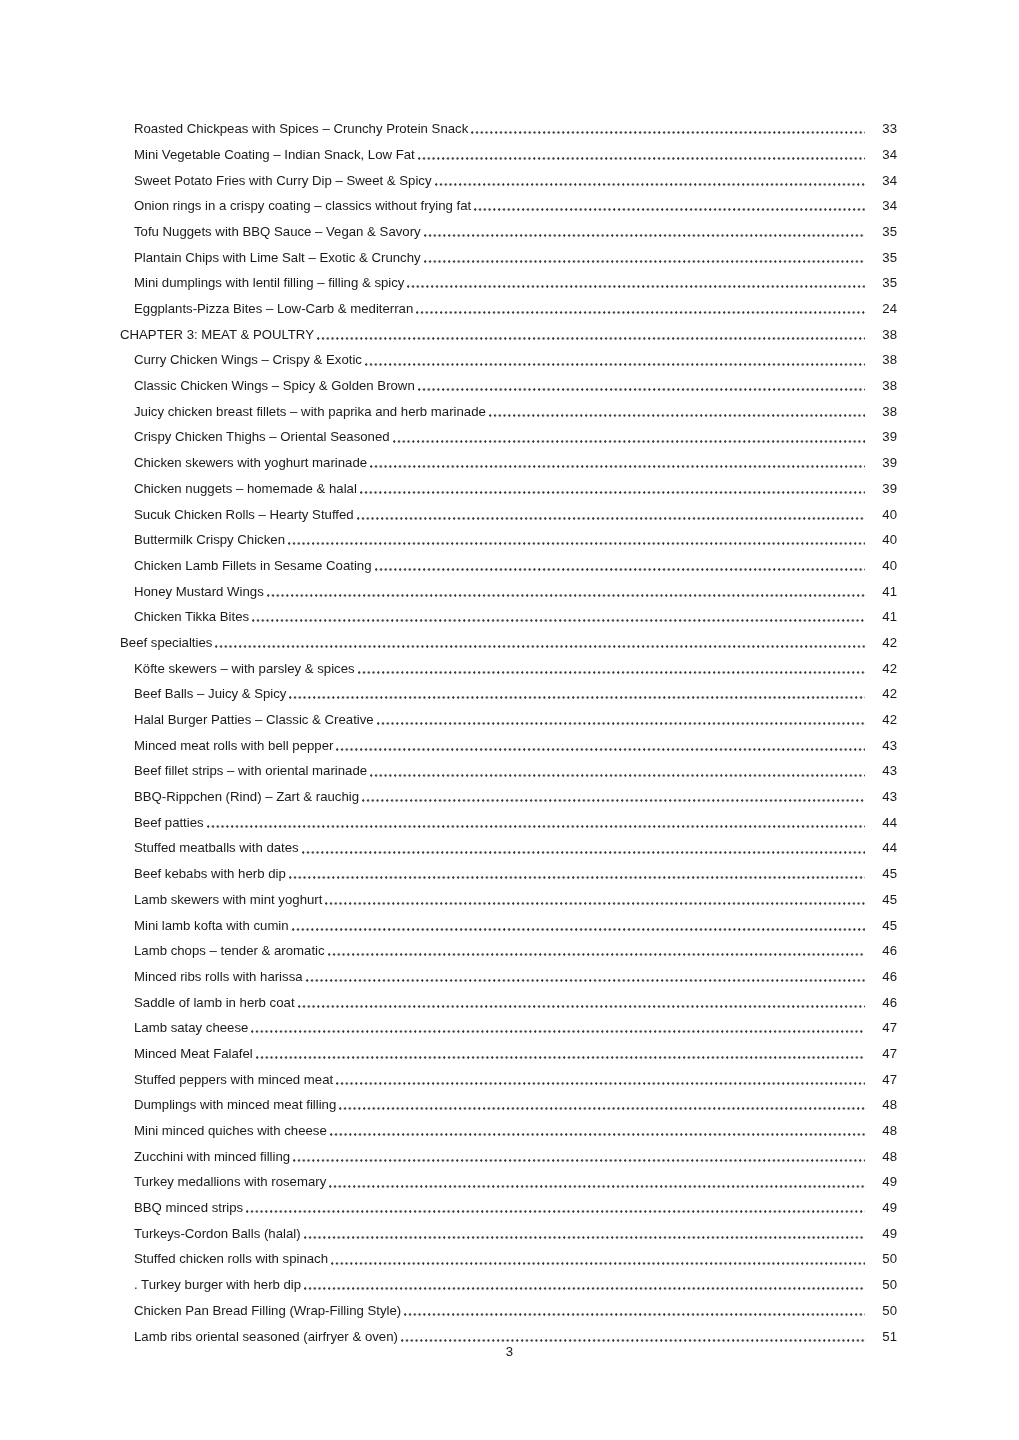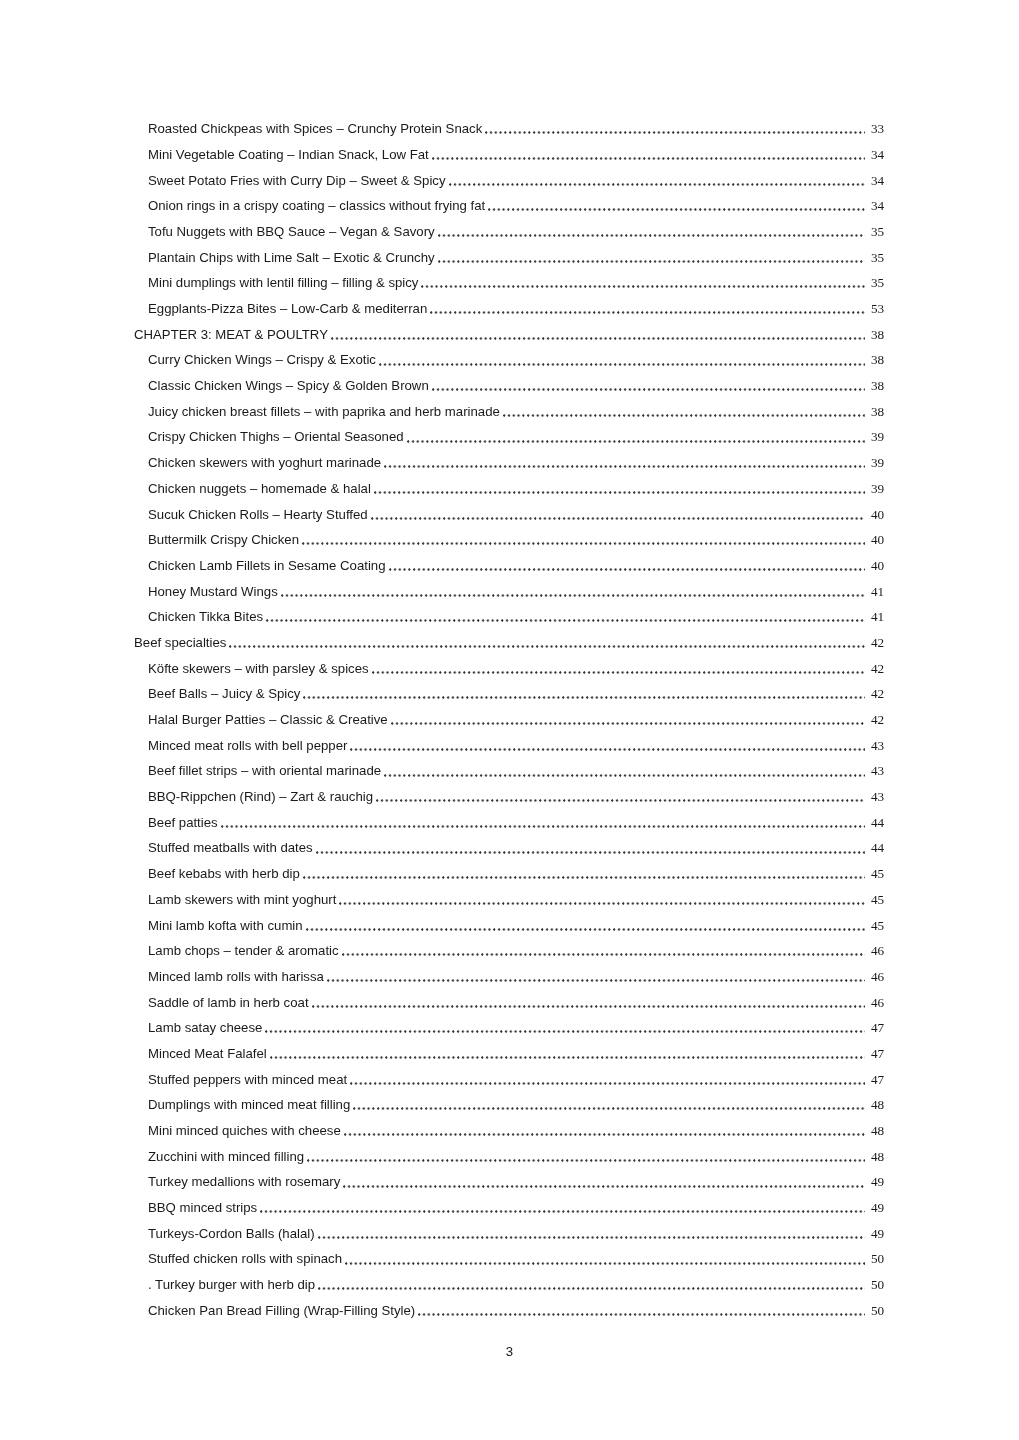--- a/index.html
+++ b/index.html
@@ -9,21 +9,21 @@
     height: 1440px;
     background: #ffffff;
     position: relative;
     overflow: hidden;
     font-family: "Liberation Sans", "DejaVu Sans", sans-serif;
     color: #1a1a1a;
   }
   .toc {
     position: absolute;
     top: 116px;
-    left: 134px;
+    left: 120px;
     right: 122px;
   }
   .toc-row {
     display: flex;
     align-items: center;
     height: 25.7px;
     font-size: 13.2px;
     line-height: 1;
     cursor: pointer;
   }
@@ -38,22 +38,22 @@
     align-self: center;
     transform: translateY(4px);
     margin: 0 6px 0 3px;
     background-image: radial-gradient(circle at 1.2px 1.5px, #333333 0.95px, transparent 1.35px);
     background-size: 4.8px 3px;
     background-repeat: repeat-x;
     min-width: 12px;
   }
   .toc-page {
     flex: 0 0 26px;
+    text-align: right;
     white-space: nowrap;
-    font-family: Liberation Serif, serif;
   }
   .footer {
     position: absolute;
     top: 1344px;
     left: 0;
     width: 100%;
     text-align: center;
     font-size: 13.2px;
   }
 </style>
@@ -92,21 +92,21 @@
     <span class="toc-page">35</span>
   </div>
     <div class="toc-row level-2">
     <span class="toc-title">Mini dumplings with lentil filling – filling &amp; spicy</span>
     <span class="toc-leader"></span>
     <span class="toc-page">35</span>
   </div>
     <div class="toc-row level-2">
     <span class="toc-title">Eggplants-Pizza Bites – Low-Carb &amp; mediterran</span>
     <span class="toc-leader"></span>
-    <span class="toc-page">53</span>
+    <span class="toc-page">24</span>
   </div>
     <div class="toc-row level-1">
     <span class="toc-title">CHAPTER 3: MEAT &amp; POULTRY</span>
     <span class="toc-leader"></span>
     <span class="toc-page">38</span>
   </div>
     <div class="toc-row level-2">
     <span class="toc-title">Curry Chicken Wings – Crispy &amp; Exotic</span>
     <span class="toc-leader"></span>
     <span class="toc-page">38</span>
@@ -220,21 +220,21 @@
     <span class="toc-title">Mini lamb kofta with cumin</span>
     <span class="toc-leader"></span>
     <span class="toc-page">45</span>
   </div>
     <div class="toc-row level-2">
     <span class="toc-title">Lamb chops – tender &amp; aromatic</span>
     <span class="toc-leader"></span>
     <span class="toc-page">46</span>
   </div>
     <div class="toc-row level-2">
-    <span class="toc-title">Minced lamb rolls with harissa</span>
+    <span class="toc-title">Minced ribs rolls with harissa</span>
     <span class="toc-leader"></span>
     <span class="toc-page">46</span>
   </div>
     <div class="toc-row level-2">
     <span class="toc-title">Saddle of lamb in herb coat</span>
     <span class="toc-leader"></span>
     <span class="toc-page">46</span>
   </div>
     <div class="toc-row level-2">
     <span class="toc-title">Lamb satay cheese</span>
@@ -288,18 +288,23 @@
   </div>
     <div class="toc-row level-2">
     <span class="toc-title">. Turkey burger with herb dip</span>
     <span class="toc-leader"></span>
     <span class="toc-page">50</span>
   </div>
     <div class="toc-row level-2">
     <span class="toc-title">Chicken Pan Bread Filling (Wrap-Filling Style)</span>
     <span class="toc-leader"></span>
     <span class="toc-page">50</span>
+  </div>
+    <div class="toc-row level-2">
+    <span class="toc-title">Lamb ribs oriental seasoned (airfryer &amp; oven)</span>
+    <span class="toc-leader"></span>
+    <span class="toc-page">51</span>
   </div>
   </div>
 
 <div class="footer">
   <span>3</span>
 </div>
 
 </body></html>

